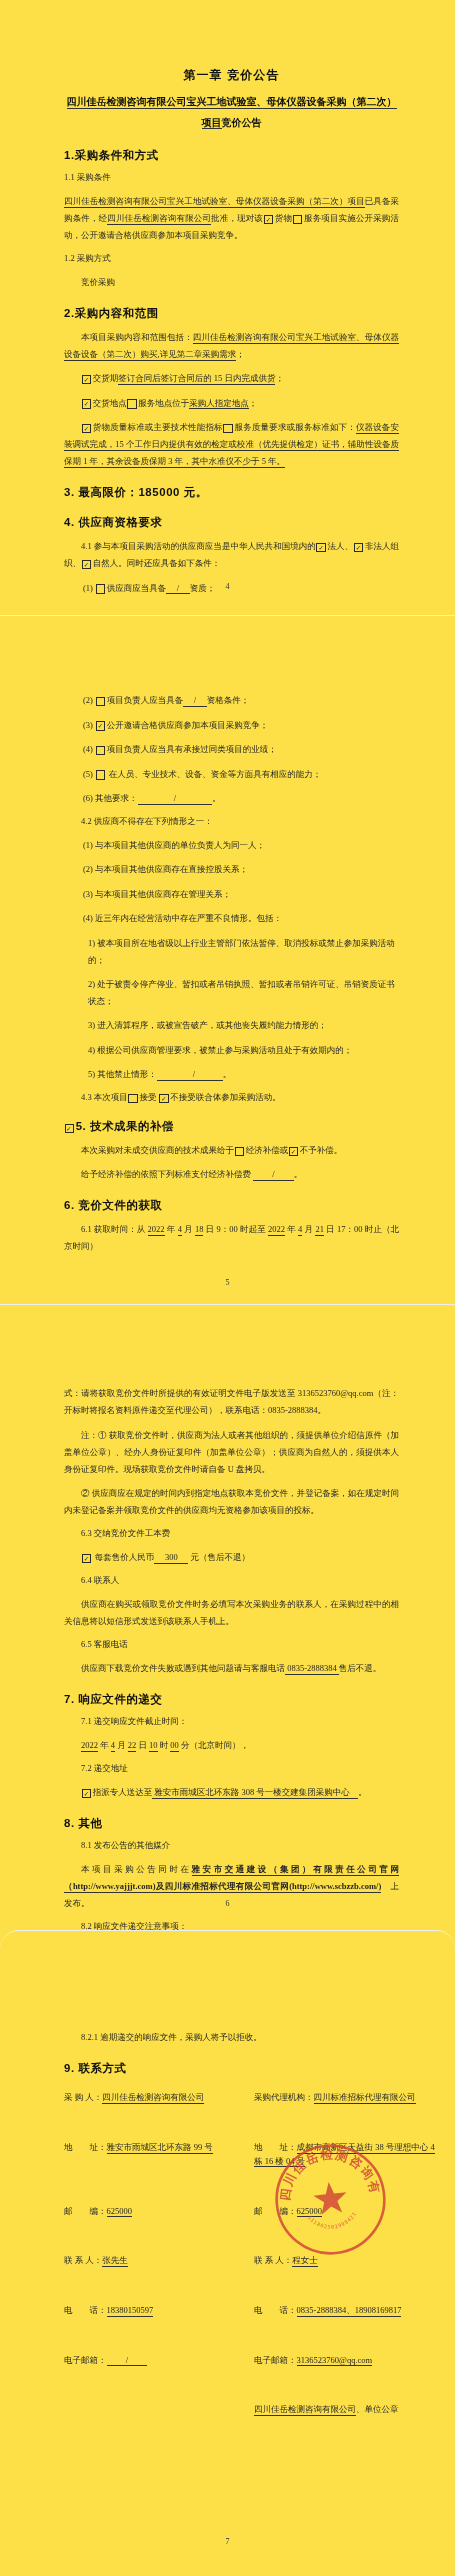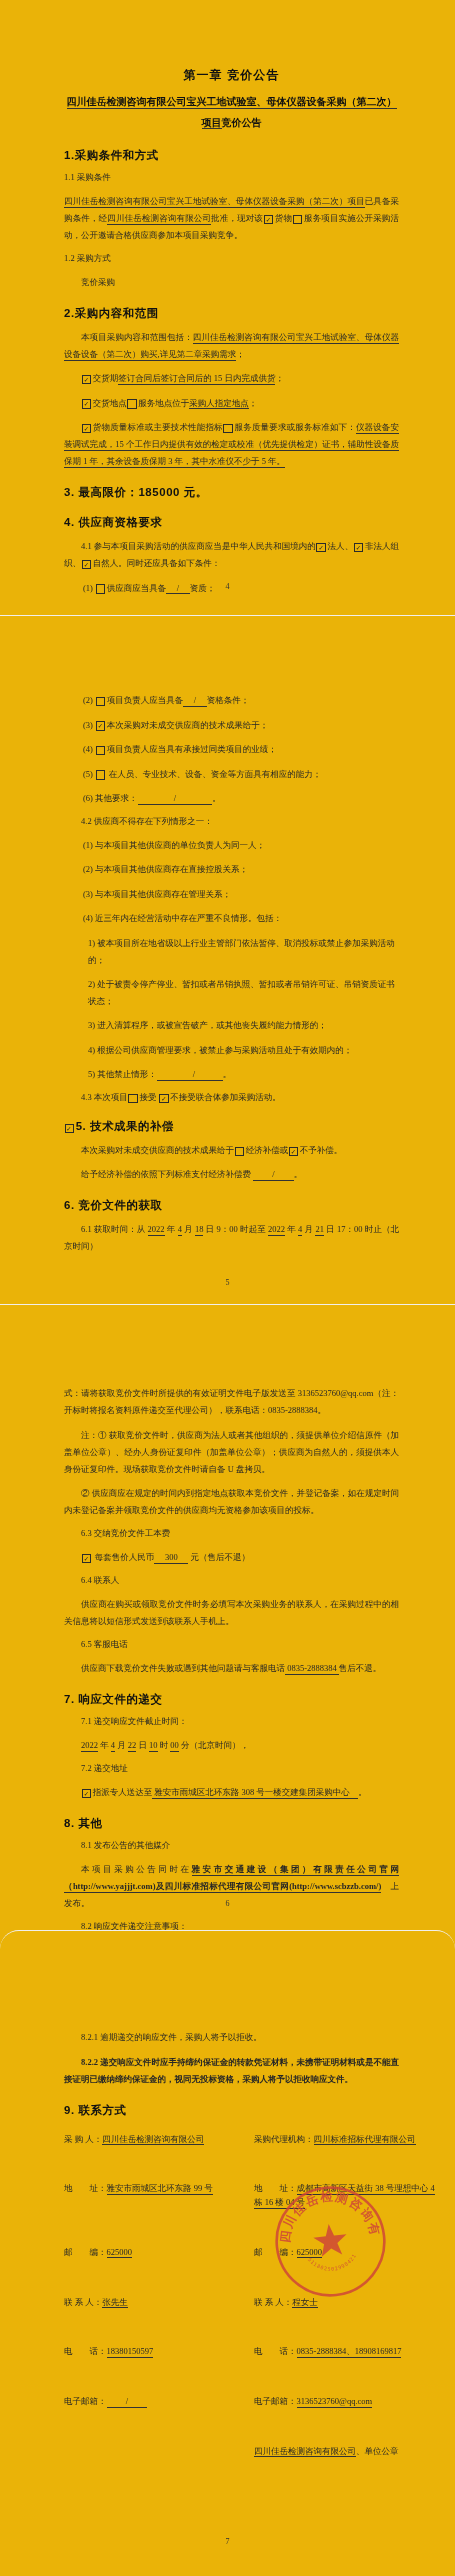--- a/index.html
+++ b/index.html
@@ -1,16 +1,16 @@
 <!DOCTYPE html>
 <html style="font-size:9px"><head>
 <meta charset="utf-8">
 <style>
   html,body{margin:0;padding:0;background:#ffffff;}
-  .doc{position:relative;width:455px;height:2576px;background:#eab308;color:#262626;
+  .doc{position:relative;width:455px;height:2576px;background:#fde047;color:#262626;
        font-family:"Liberation Serif","DejaVu Serif",serif;overflow:hidden;}
   .page{position:relative;box-sizing:border-box;width:455px;overflow:hidden;
         padding-left:64px;padding-right:56px;}
   .page + .page{border-top:0.6px solid #f1efec;}
   .page4{height:615px;padding-top:67px;}
   .page5{height:689px;padding-top:69px;}
   .page6{height:626px;padding-top:73px;}
   .page7{height:646px;padding-top:91px;border-radius:19px;}
   .h-center{text-align:center;}
   .chapter{font-family:"Liberation Sans","DejaVu Sans",sans-serif;font-weight:bold;
@@ -68,21 +68,21 @@
     <p class="para ind"><span class="cb">✓</span><span class="">货物质量标准或主要技术性能指标</span><span class="cb">&nbsp;</span><span class="">服务质量要求或服务标准如下：</span><span class="u">仪器设备安装调试完成，15 个工作日内提供有效的检定或校准（优先提供检定）证书，辅助性设备质保期 1 年，其余设备质保期 3 年，其中水准仪不少于 5 年。</span></p>
     <div class="h1">3. 最高限价：185000 元。</div>
     <div class="h1">4. 供应商资格要求</div>
     <p class="para ind"><span class="">4.1 参与本项目采购活动的供应商应当是中华人民共和国境内的</span><span class="cb">✓</span><span class="">法人、</span><span class="cb">✓</span><span class="">非法人组织、</span><span class="cb">✓</span><span class="">自然人。同时还应具备如下条件：</span></p>
     <p class="item"><span class="">(1) </span><span class="cb">&nbsp;</span><span class="">供应商应当具备</span><span class="u">　 / 　</span><span class="">资质；</span></p>
     <div class="pageno">4</div>
   </section>
 
   <section class="page page5">
     <p class="item"><span class="">(2) </span><span class="cb">&nbsp;</span><span class="">项目负责人应当具备</span><span class="u">　 / 　</span><span class="">资格条件；</span></p>
-    <p class="item"><span class="">(3) </span><span class="cb">✓</span><span class="">本次采购对未成交供应商的技术成果给于；</span></p>
+    <p class="item"><span class="">(3) </span><span class="cb">✓</span><span class="">公开邀请合格供应商参加本项目采购竞争；</span></p>
     <p class="item"><span class="">(4) </span><span class="cb">&nbsp;</span><span class="">项目负责人应当具有承接过同类项目的业绩；</span></p>
     <p class="item"><span class="">(5) </span><span class="cb">&nbsp;</span><span class=""> 在人员、专业技术、设备、资金等方面具有相应的能力；</span></p>
     <p class="item"><span class="">(6) 其他要求：</span><span class="u">　　　　 / 　　　　</span><span class="">。</span></p>
     <div class="sub ind">4.2 供应商不得存在下列情形之一：</div>
     <p class="item">(1) 与本项目其他供应商的单位负责人为同一人；</p>
     <p class="item">(2) 与本项目其他供应商存在直接控股关系；</p>
     <p class="item">(3) 与本项目其他供应商存在管理关系；</p>
     <p class="item">(4) 近三年内在经营活动中存在严重不良情形。包括：</p>
     <p class="item2">1) 被本项目所在地省级以上行业主管部门依法暂停、取消投标或禁止参加采购活动的；</p>
     <p class="item2">2) 处于被责令停产停业、暂扣或者吊销执照、暂扣或者吊销许可证、吊销资质证书状态；</p>
@@ -116,21 +116,20 @@
     <p class="para ind"><span class="cb">✓</span><span class="">指派专人送达至</span><span class="u"> 雅安市雨城区北环东路 308 号一楼交建集团采购中心　</span><span class="">。</span></p>
     <div class="h1">8. 其他</div>
     <div class="sub ind">8.1 发布公告的其他媒介</div>
     <p class="para ind"><span class="">本项目采购公告同时在</span><span class="u b">雅安市交通建设（集团）有限责任公司官网（http://www.yajjjt.com)及四川标准招标代理有限公司官网(http://www.scbzzb.com/)</span><span class="">　上发布。</span></p>
     <div class="sub ind">8.2 响应文件递交注意事项：</div>
     <div class="pageno">6</div>
   </section>
 
   <section class="page page7">
     <p class="para ind">8.2.1 逾期递交的响应文件，采购人将予以拒收。</p>
-    <p class="para ind"><span class="b">8.2.2 递交响应文件时应手持缔约保证金的转款凭证材料，未携带证明材料或是不能直接证明已缴纳缔约保证金的，视同无投标资格，采购人将予以拒收响应文件。</span></p>
     <div class="h1">9. 联系方式</div>
 
     <div class="contact">
       <div class="cg">
         <div class="cell"><span class="">采 购 人：</span><span class="u">四川佳岳检测咨询有限公司</span></div>
         <div class="cell"><span class="">采购代理机构：</span><span class="u">四川标准招标代理有限公司</span></div>
         <div class="cell"><span class="">地　　址：</span><span class="u">雅安市雨城区北环东路 99 号</span></div>
         <div class="cell"><span class="">地　　址：</span><span class="u">成都市高新区天益街 38 号理想中心 4 栋 16 楼 04 号</span></div>
         <div class="cell"><span class="">邮　　编：</span><span class="u">625000</span></div>
         <div class="cell"><span class="">邮　　编：</span><span class="u">625000</span></div>

